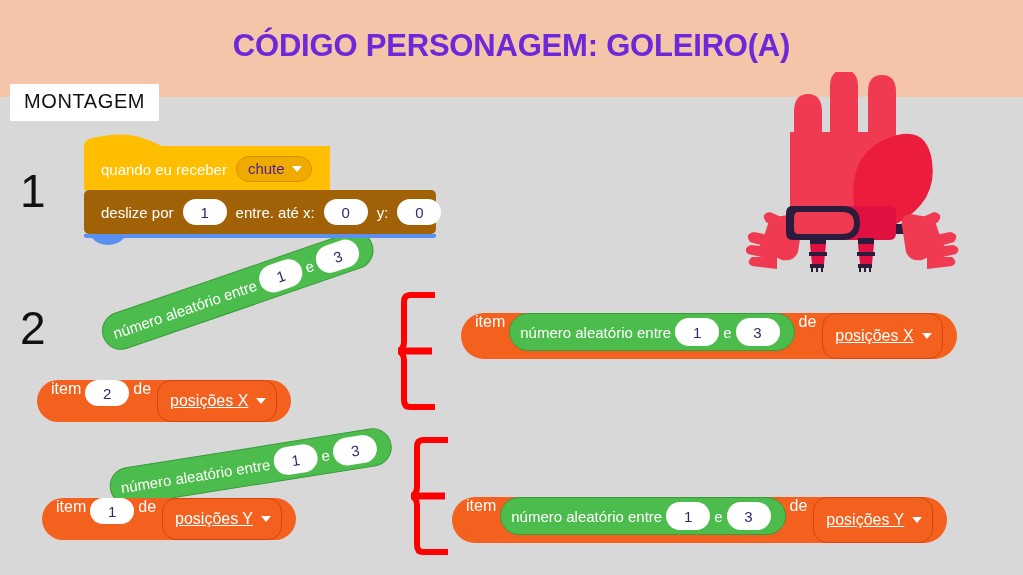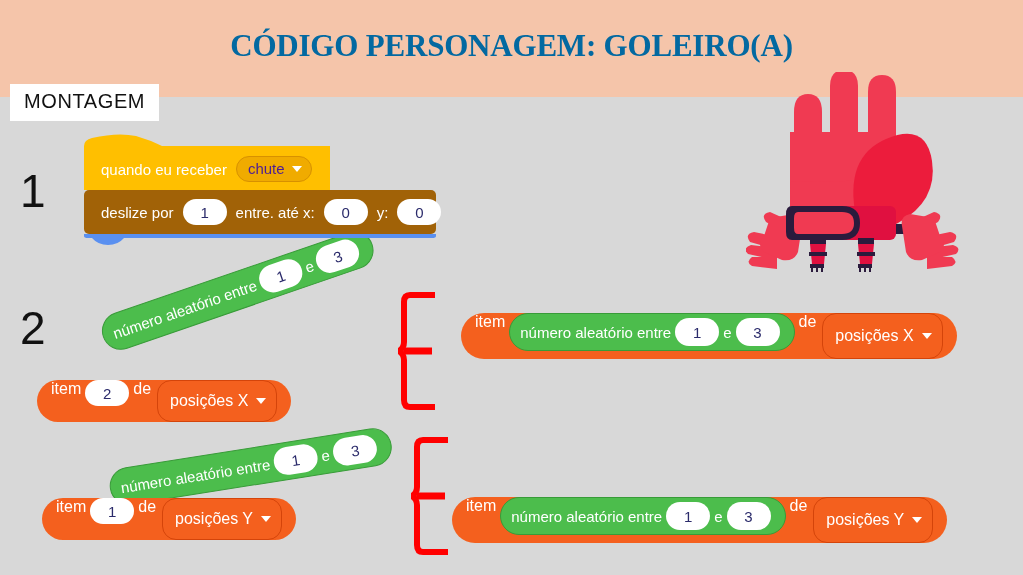--- a/index.html
+++ b/index.html
@@ -30,22 +30,22 @@
     background: #f5c5aa;
   }
   .page-title {
     position: absolute;
     left: 0; top: 28px;
     width: 1023px;
     text-align: center;
     font-size: 31px;
     font-weight: bold;
     letter-spacing: -0.2px;
-    color: #0369a1;
-    font-family: Liberation Serif, serif;
+    color: #6d28d9;
+    font-family: Liberation Sans, sans-serif;
   }
   .montagem-chip {
     position: absolute;
     left: 10px; top: 84px;
     background: #ffffff;
     padding: 6px 14px 8px 14px;
     font-size: 20px;
     letter-spacing: 0.6px;
     color: #111;
     z-index: 6;
@@ -154,20 +154,21 @@
     background: #f4601e;
     border: 1px solid #d4440a;
     border-radius: 14px;
     padding: 4px 10px 5px 12px;
     display: flex;
     align-items: center;
     gap: 8px;
     font-size: 16px;
     color: #fff;
     margin-left: 6px;
+    text-decoration: underline;
   }
   
   .green-pill {
     background: #4cbd4c;
     border: 1.5px solid #389b38;
     border-radius: 22px;
     height: 38px;
     display: flex;
     align-items: center;
     padding: 0 10px;

